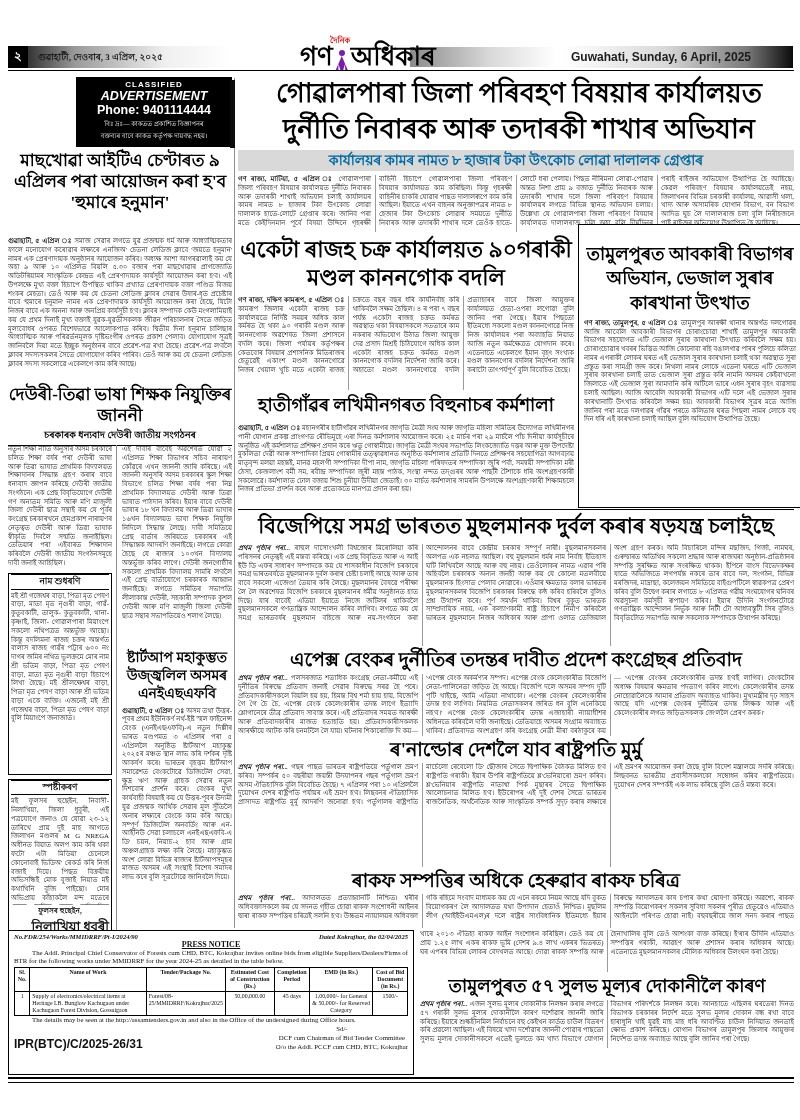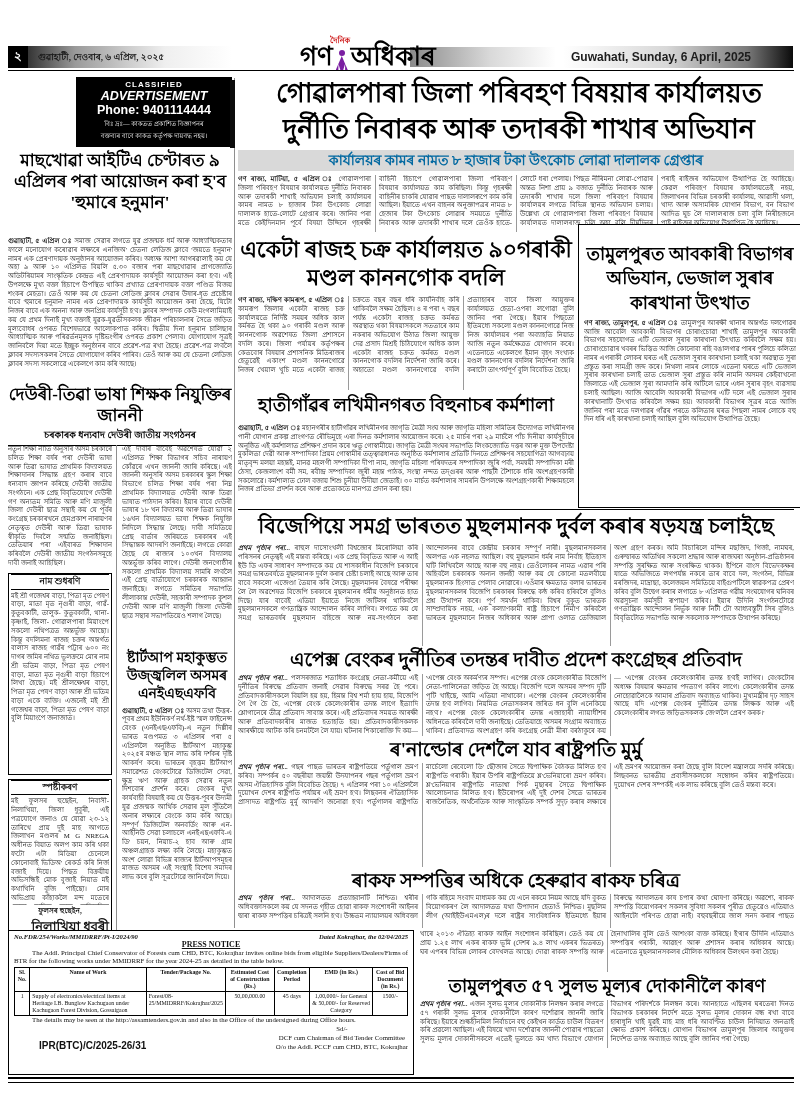--- a/index.html
+++ b/index.html
@@ -28,21 +28,21 @@
   table.pn th{font-weight:bold;text-align:center;}
   .sans{font-family:"Liberation Sans","DejaVu Sans",sans-serif;}
 </style>
 </head>
 <body>
 
 <div id="page">
 
   <div class="abs gradL" style="left:8px;top:46px;width:224px;height:22px;display:flex;align-items:center;">
     <div style="width:20px;height:22px;background:#000;color:#fff;font-weight:bold;font-size:12px;display:flex;align-items:center;justify-content:center;">২</div>
-    <div style="font-size:9px;font-weight:bold;color:#1a1a1a;margin-left:10px;">গুৱাহাটী, দেওবাৰ, ৬ এপ্ৰিল, ২০২৫</div>
+    <div style="font-size:9px;font-weight:bold;color:#1a1a1a;margin-left:10px;">গুৱাহাটী, দেওবাৰ, 3 এপ্ৰিল, ২০২৫</div>
   </div>
 
   <div class="abs" style="left:300px;top:36px;width:256px;height:34px;">
     <div class="abs gradLogo" style="left:110px;bottom:3px;width:146px;height:20px;"></div>
     <div class="abs" style="left:30px;top:-2px;font-size:8px;font-weight:bold;color:#cc1111;">দৈনিক</div>
     <div class="abs" style="left:0;bottom:0;display:flex;align-items:flex-end;">
       <span style="font-size:26px;font-weight:bold;line-height:1;color:#000;">গণ</span>
       <span style="display:inline-flex;flex-direction:column;align-items:center;margin:0 3px;">
         <span style="width:6px;height:6px;border-radius:50%;background:#7b1fa2;"></span>
         <span style="width:12px;height:14px;background:#7b1fa2;clip-path:polygon(50% 0,100% 100%,78% 100%,78% 55%,62% 100%,38% 100%,22% 55%,22% 100%,0 100%);"></span>
@@ -182,21 +182,21 @@
           <td>Forest/08-25/MMIDRRF/Kokrajhar/2025</td>
           <td style="text-align:center;">50,00,000.00</td>
           <td style="text-align:center;">45 days</td>
           <td style="text-align:center;">1,00,000/- for General &amp; 50,000/- for Reserved Category</td>
           <td style="text-align:center;">1500/-</td>
         </tr>
       </tbody>
     </table>
     <div style="font-size:6.8px;line-height:1.25;font-style:normal;text-indent:18px;">The details may be seen at the http://assamtenders.gov.in and also in the Office of the undersigned during Office hours.</div>
     <div style="display:flex;justify-content:space-between;align-items:flex-end;font-style:normal;">
-      <div class="sans" style="font-size:10px;font-weight:bold;margin-left:25px;">IPR(BTC)/C/2025-26/31</div>
+      <div class="sans" style="font-size:12px;font-weight:bold;">IPR(BTC)/C/2025-26/31</div>
       <div style="text-align:center;font-size:6.8px;line-height:1.3;">
         <div>Sd/-</div>
         <div>DCF cum Chairman of Bid Tender Committee</div>
         <div>O/o the Addl. PCCF cum CHD, BTC, Kokrajhar</div>
       </div>
     </div>
   </div>
 
   <div class="abs hl" style="left:420px;top:976px;width:374px;font-size:18px;line-height:1.2;">তামুলপুৰত ৫৭ সুলভ মূল্যৰ দোকানীলৈ কাৰণ</div>
   <div class="abs body-sm j cols2" style="left:420px;top:1000px;width:374px;height:48px;">

